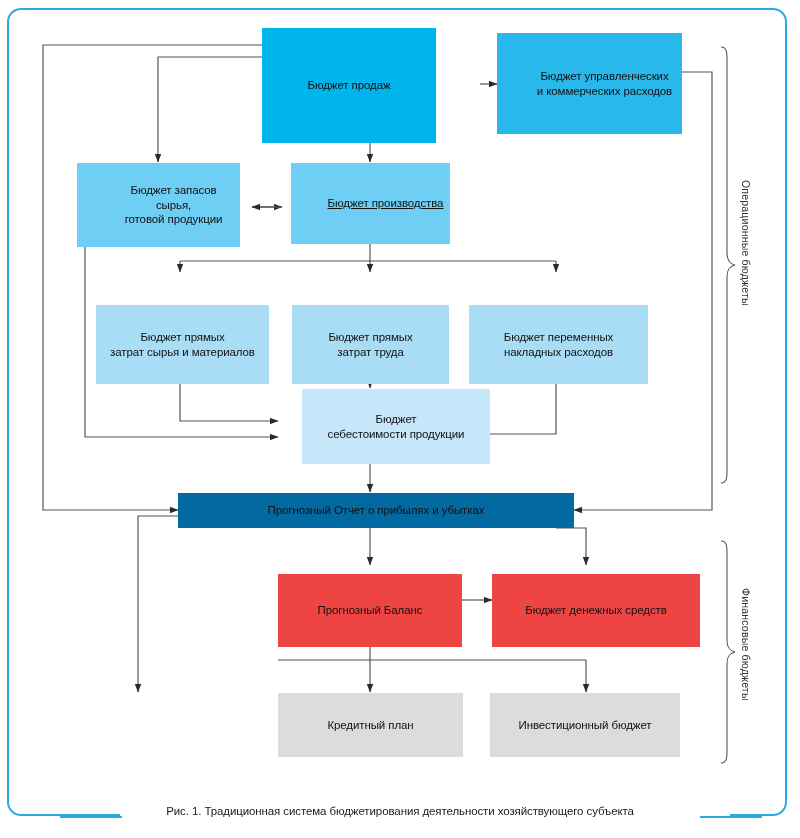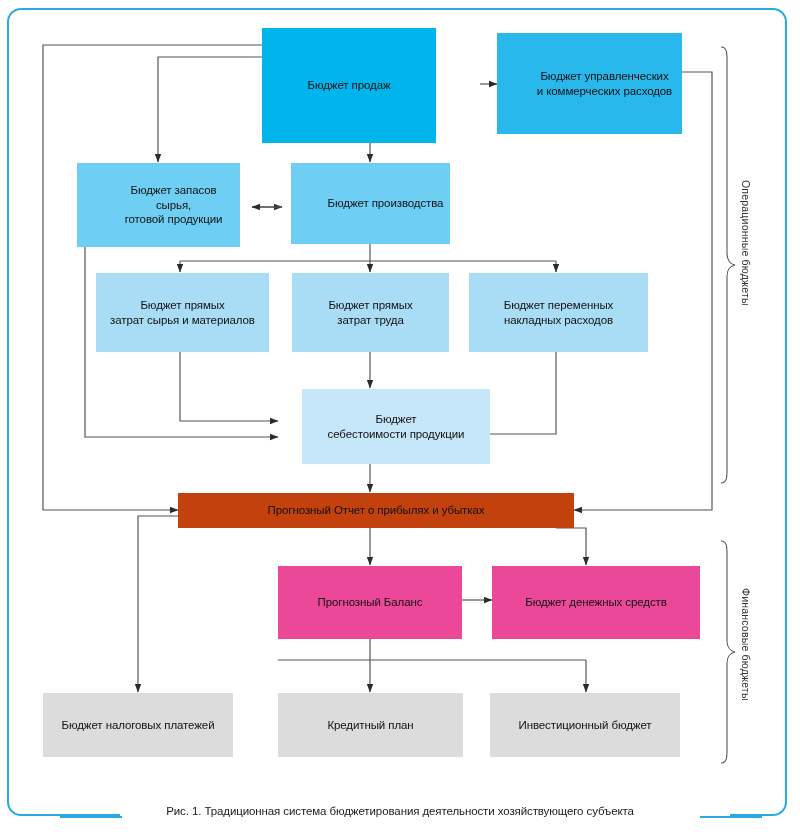--- a/index.html
+++ b/index.html
@@ -55,24 +55,24 @@
     justify-content: center;
     text-align: center;
     line-height: 1.25;
     color: #111111;
     font-size: 11.5px;
     padding: 2px 6px;
     letter-spacing: -0.1px;
   }
   .n-vivid  { background: #00b4ec; }
   .n-mid    { background: #6ecef4; padding-left: 36px; }
-  .n-light  { background: #a9dcf5; }
+  .n-light  { background: #a9dcf5; margin-top: 32px; }
   .n-pale   { background: #c6e7fa; margin-left: 24px; }
-  .n-dark   { background: #c2410c; }
-  .n-gray   { background: #ec4899; }
+  .n-dark   { background: #0369a1; }
+  .n-gray   { background: #ef4444; margin-top: 8px; }
   .n-pgray  { background: #dcdcdc; }
 
   .brace-label {
     position: absolute;
     font-size: 10.5px;
     color: #333333;
     white-space: nowrap;
     transform-origin: 0 0;
     letter-spacing: 0.2px;
   }
@@ -173,21 +173,21 @@
   </div>
 
   <div class="node n-mid" style="left:497px; top:33px; width:185px; height:101px; background:#29b8ec;">
     <span>Бюджет управленческих<br>и коммерческих расходов</span>
   </div>
 
   <div class="node n-mid" style="left:77px; top:163px; width:163px; height:84px;align-items:center;">
     <span>Бюджет запасов сырья,<br>готовой продукции</span>
   </div>
 
-  <div class="node n-mid" style="left:291px; top:163px; width:159px; height:81px;">
+  <div class="node n-mid" style="left:291px; top:163px; width:159px; height:81px;text-decoration:underline;">
     <span>Бюджет производства</span>
   </div>
 
   <div class="node n-light" style="left:96px; top:273px; width:173px; height:79px;">
     <span>Бюджет прямых<br>затрат сырья и материалов</span>
   </div>
 
   <div class="node n-light" style="left:292px; top:273px; width:157px; height:79px;">
     <span>Бюджет прямых<br>затрат труда</span>
   </div>
@@ -205,23 +205,20 @@
   </div>
 
   <div class="node n-gray" style="left:278px; top:566px; width:184px; height:73px;">
     <span>Прогнозный Баланс</span>
   </div>
 
   <div class="node n-gray" style="left:492px; top:566px; width:208px; height:73px;">
     <span>Бюджет денежных средств</span>
   </div>
 
-  <div class="node n-pgray" style="left:43px; top:693px; width:190px; height:64px;">
-    <span>Бюджет налоговых платежей</span>
-  </div>
 
   <div class="node n-pgray" style="left:278px; top:693px; width:185px; height:64px;">
     <span>Кредитный план</span>
   </div>
 
   <div class="node n-pgray" style="left:490px; top:693px; width:190px; height:64px;justify-content:center;">
     <span>Инвестиционный бюджет</span>
   </div>
 
   <div class="brace-label" style="left:752px; top:180px; transform: rotate(90deg);">Операционные бюджеты</div>

